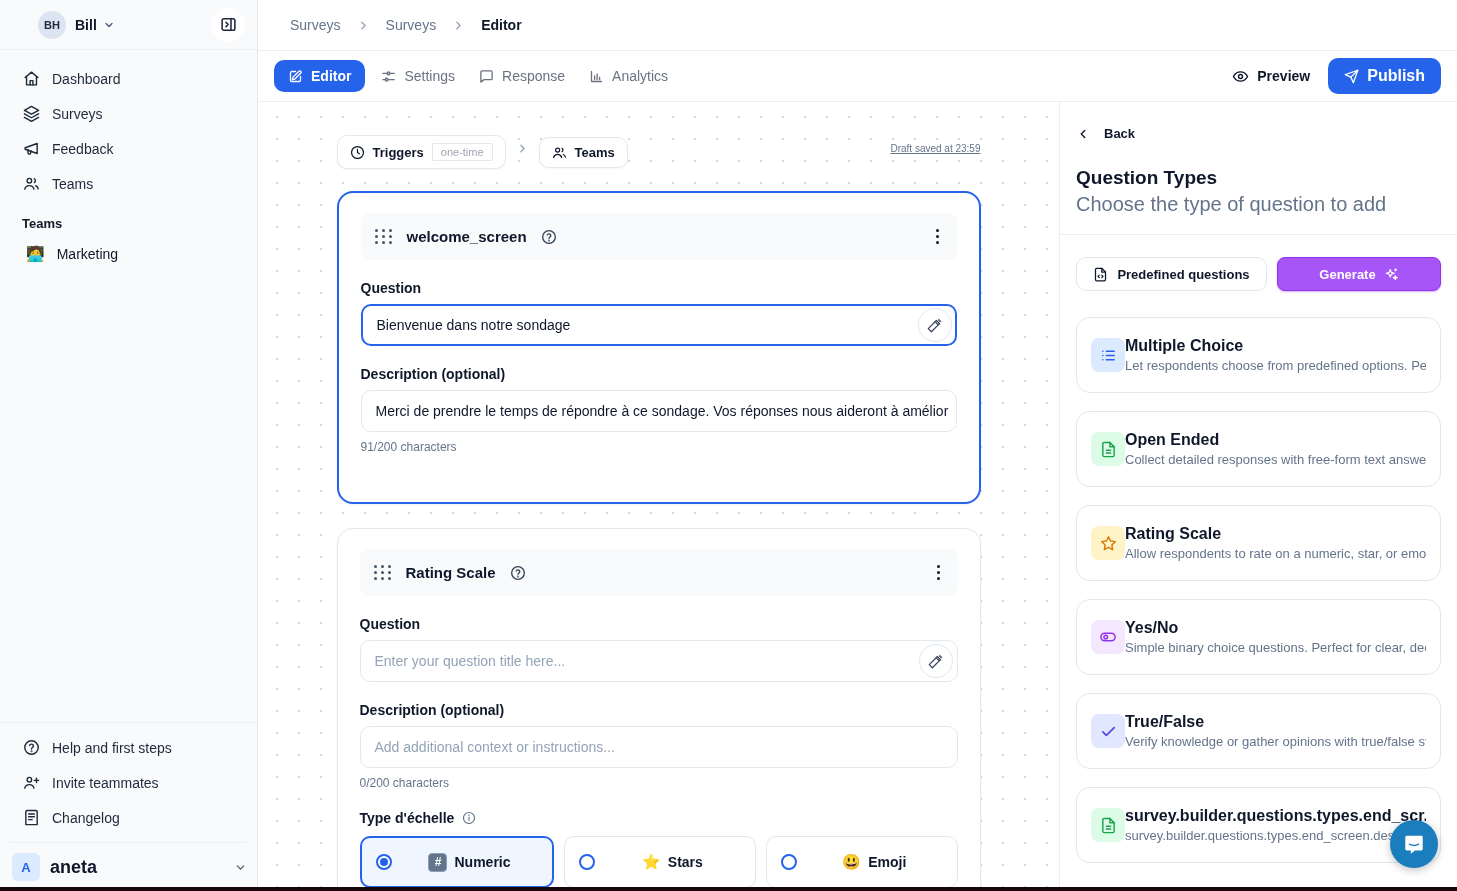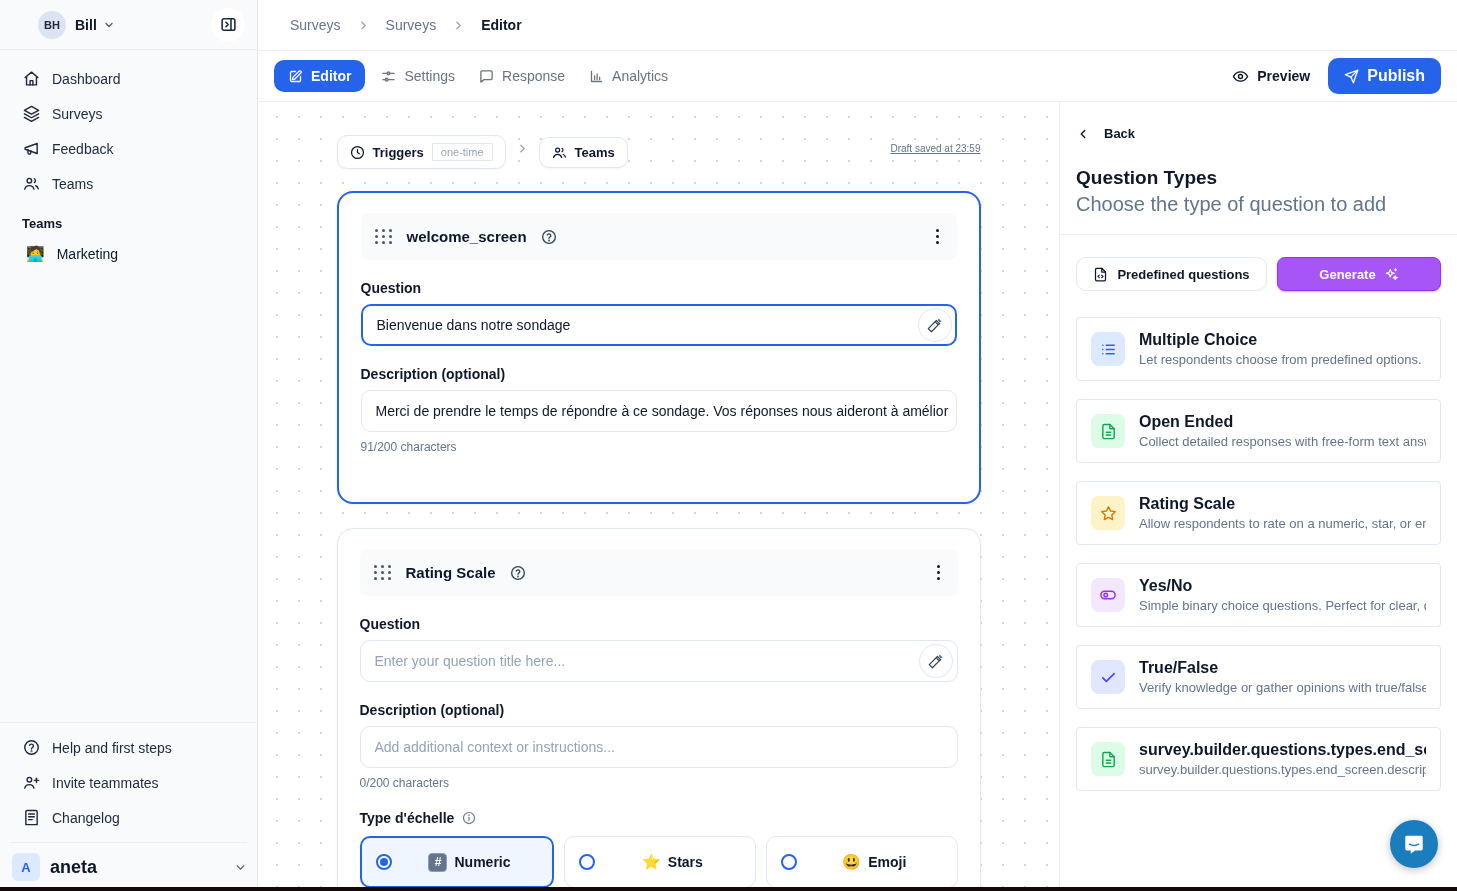--- a/index.html
+++ b/index.html
@@ -108,22 +108,22 @@
   .panel-sub { font-size:20px; color:#64748b; margin:0 16px; }
   .panel-divider { border-top:1px solid #eceef1; margin-top:18px; }
   .panel-btn-row { display:flex; gap:10px; margin:22px 16px 0 16px; }
   .predef-btn { flex:1; display:flex; align-items:center; justify-content:center; gap:9px; background:#fff;
     border:1px solid #e2e8f0; border-radius:10px; height:34px; font-size:13px; font-weight:bold;
     cursor:pointer; color:#0f172a; }
   .generate-btn { width:164px; display:flex; align-items:center; justify-content:center; gap:8px;
     background:#a855f7; border:1px solid #9333ea; border-radius:8px; height:34px; font-size:13px;
     font-weight:bold; color:#fff; cursor:pointer; box-shadow:0 1px 2px rgba(147,51,234,.4); }
   .type-list { margin:26px 16px 0 16px; display:flex; flex-direction:column; gap:18px; }
-  .type-card { display:flex; align-items:center; gap:14px; border:1px solid #e2e8f0; border-radius:4px;
-    padding:14px; cursor:pointer; background:#fff; height:64px; }
+  .type-card { display:flex; align-items:center; border:1px solid #e2e8f0; border-radius:14px;
+    padding:14px; cursor:pointer; background:#fff; height:76px; }
   .type-ic { width:34px; height:34px; border-radius:8px; display:flex; align-items:center; justify-content:center; flex:none; }
   .type-txt { min-width:0; }
   .type-name { font-size:16px; font-weight:bold; white-space:nowrap; overflow:hidden; }
   .type-desc { font-size:13px; color:#64748b; margin-top:3px; white-space:nowrap; overflow:hidden; }
 
   .chat-fab { position:absolute; right:19px; bottom:23px; width:48px; height:48px; border-radius:50%;
     background:#1a7dbd; display:flex; align-items:center; justify-content:center; cursor:pointer;
     box-shadow:0 2px 8px rgba(0,0,0,.25); }
   .bottom-strip { position:absolute; left:0; right:0; bottom:0; height:4px; background:#160808; }
   svg { display:block; }

